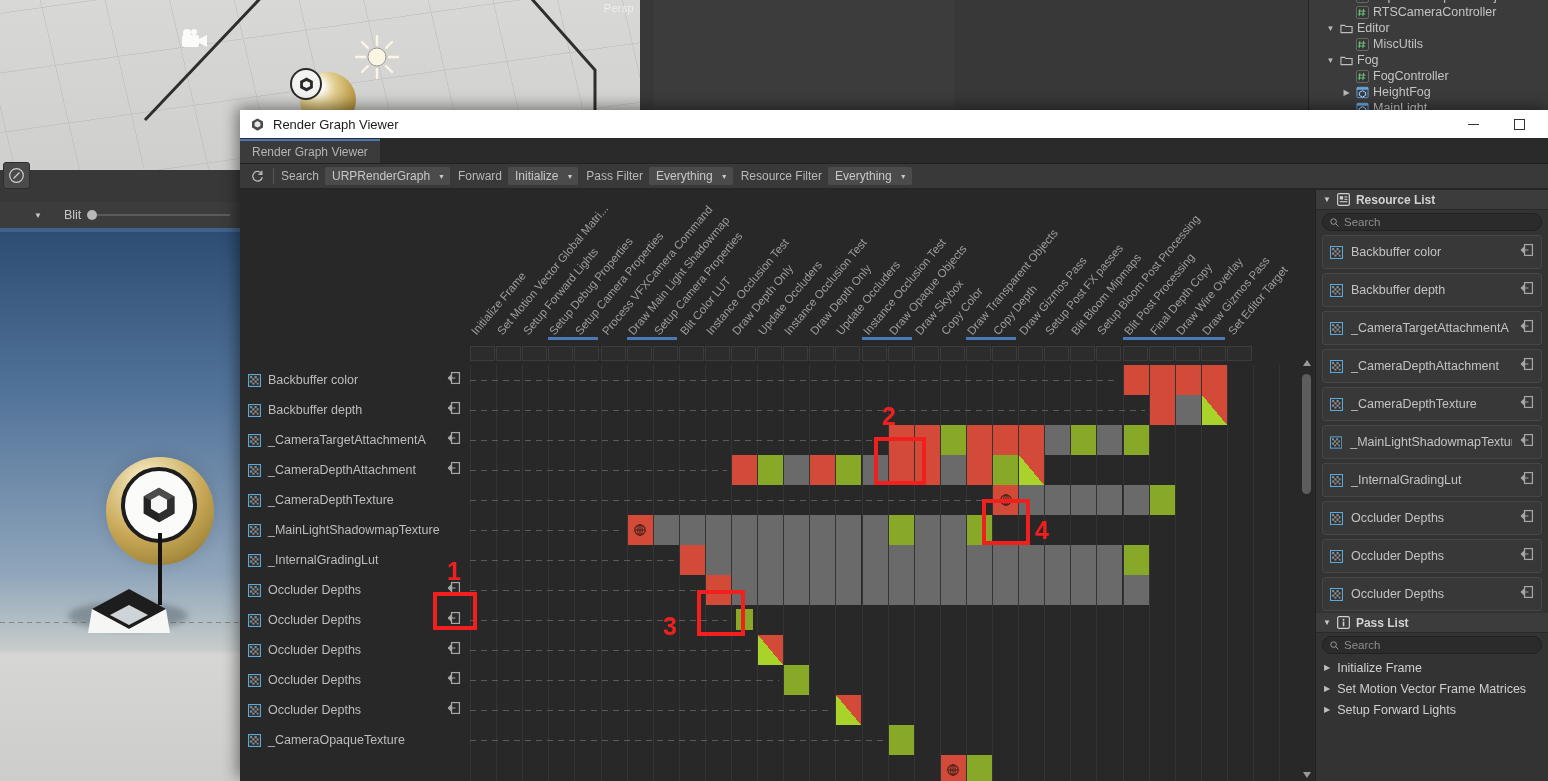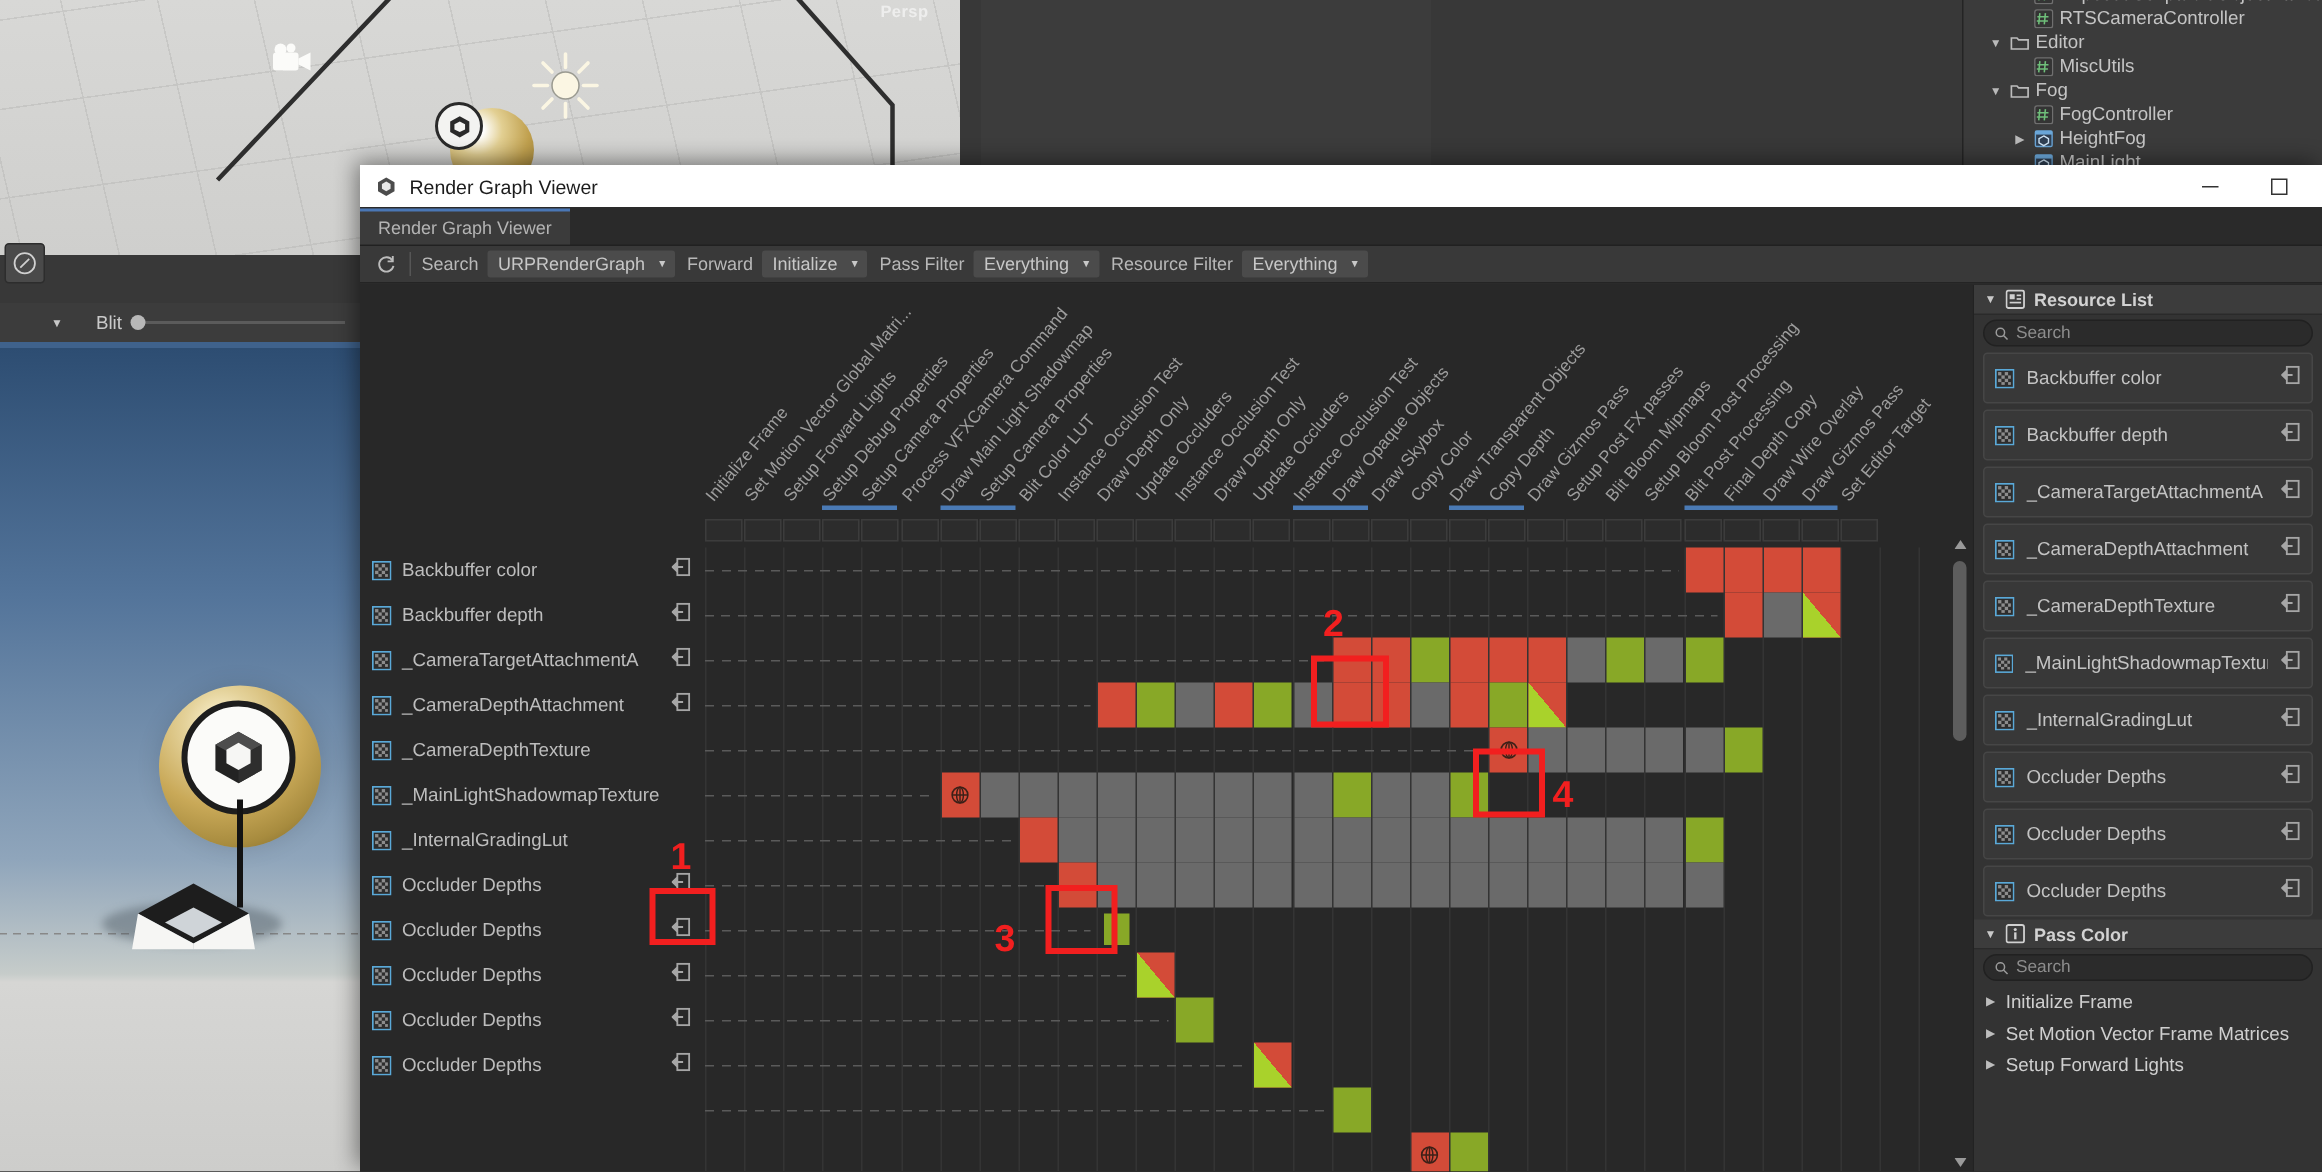--- a/index.html
+++ b/index.html
@@ -10,22 +10,22 @@
   
   .bg-scene { position:absolute; left:0; top:0; width:640px; height:170px;
     background:linear-gradient(#d8d8d6,#cfcfcd); overflow:hidden; }
   .bg-scene .grid-lines { position:absolute; inset:-40px; opacity:.45;
     background-image:
       repeating-linear-gradient(77deg, transparent 0 62px, #b6b6b4 62px 63px),
       repeating-linear-gradient(172deg, transparent 0 58px, #b6b6b4 58px 59px); }
   .terrain { position:absolute; left:-5px; top:-60px; width:680px; height:400px; }
   .sun-gizmo { position:absolute; left:352px; top:32px; width:50px; height:50px; }
   .cam-gizmo { position:absolute; left:178px; top:26px; width:34px; height:30px; }
-  .scene-persp { position:absolute; right:21px; top:2px; font-size:11px; color:#f2f2f2;
-     opacity:.85; letter-spacing:.3px;font-weight:bold; }
+  .scene-persp { position:absolute; right:6px; top:2px; font-size:11px; color:#f2f2f2;
+     opacity:.85; letter-spacing:.3px; }
   .sphere-top { position:absolute; left:300px; top:72px; width:56px; height:56px;
      border-radius:50%;
      background:radial-gradient(circle at 32% 26%, #fff 0 8%, #e2cf92 30%, #c0a04e 62%, #8d7330 100%); }
   .sphere-top .badge { position:absolute; left:-10px; top:-4px; width:32px; height:32px;
      border-radius:50%; background:#f3f3f1; border:2px solid #2a2a2a;
      display:flex; align-items:center; justify-content:center; }
 
   .bg-right-panel { position:absolute; left:640px; top:0; width:668px; height:170px;
      background:#383838; }
   .bg-dark-strip { position:absolute; left:1308px; top:0; width:240px; height:170px;
@@ -665,20 +665,36 @@
       <rect x="4.6" y="9.4" width="2.4" height="2"></rect>
                   <rect x="9.4" y="9.4" width="2" height="2"></rect>
     </g>
               </svg>
               <span class="name">Occluder Depths</span>
               <span class="imp"><svg width="14" height="14" viewBox="0 0 16 16">
     <rect x="5.2" y="1.8" width="9" height="12.4" fill="none" stroke="#a6a6a6" stroke-width="1.4"></rect>
     <path d="M9.6 8 L1.8 8 M4.8 4.8 L1.6 8 L4.8 11.2 Z" fill="#a6a6a6" stroke="#a6a6a6" stroke-width="1.4" stroke-linejoin="round"></path>
                 </svg></span>
             </div>
+            <div class="res-row" style="top: 535px;">
+              <svg width="13" height="13" viewBox="0 0 14 14">
+    <rect x="0.6" y="0.6" width="12.8" height="12.8" fill="#2d2d2d" stroke="#5aa9d8" stroke-width="1.2"></rect>
+    <g fill="#8d8d8d">
+      <rect x="2.2" y="2.2" width="2.4" height="2.4"></rect>
+                  <rect x="7" y="2.2" width="2.4" height="2.4"></rect>
+      <rect x="4.6" y="4.6" width="2.4" height="2.4"></rect>
+                  <rect x="9.4" y="4.6" width="2" height="2.4"></rect>
+      <rect x="2.2" y="7" width="2.4" height="2.4"></rect>
+                  <rect x="7" y="7" width="2.4" height="2.4"></rect>
+      <rect x="4.6" y="9.4" width="2.4" height="2"></rect>
+                  <rect x="9.4" y="9.4" width="2" height="2"></rect>
+    </g>
+              </svg>
+              <span class="name">_CameraOpaqueTexture</span>
+            </div>
           </div>
         <div class="cells" id="cells">
             <div class="vline" style="left: 0px;"></div>
             <div class="vline" style="left: 26.1px;"></div>
             <div class="vline" style="left: 52.2px;"></div>
             <div class="vline" style="left: 78.3px;"></div>
             <div class="vline" style="left: 104.4px;"></div>
             <div class="vline" style="left: 130.5px;"></div>
             <div class="vline" style="left: 156.6px;"></div>
             <div class="vline" style="left: 182.7px;"></div>
@@ -1075,21 +1091,21 @@
             </div>
           </div>
 
         <div class="sect-hdr" style="margin-top:2px">
           <span class="fold">▼</span>
           <svg width="13" height="13" viewBox="0 0 14 14">
             <rect x="0.7" y="0.7" width="12.6" height="12.6" rx="1.5" fill="none" stroke="#d0d0d0" stroke-width="1.3"></rect>
             <circle cx="7" cy="4" r="1.1" fill="#d0d0d0"></circle>
             <rect x="6.2" y="6" width="1.7" height="5" fill="#d0d0d0"></rect>
           </svg>
-          <span class="ttl">Pass Color</span>
+          <span class="ttl">Pass List</span>
         </div>
         <div class="searchbox">
           <svg width="9" height="9" viewBox="0 0 10 10">
             <circle cx="4" cy="4" r="3.1" fill="none" stroke="#9a9a9a" stroke-width="1.1"></circle>
             <line x1="6.3" y1="6.3" x2="9.3" y2="9.3" stroke="#9a9a9a" stroke-width="1.1"></line>
           </svg>
           <span class="ph">Search</span>
         </div>
         <div id="side-pass">
             <div class="pass-item">

